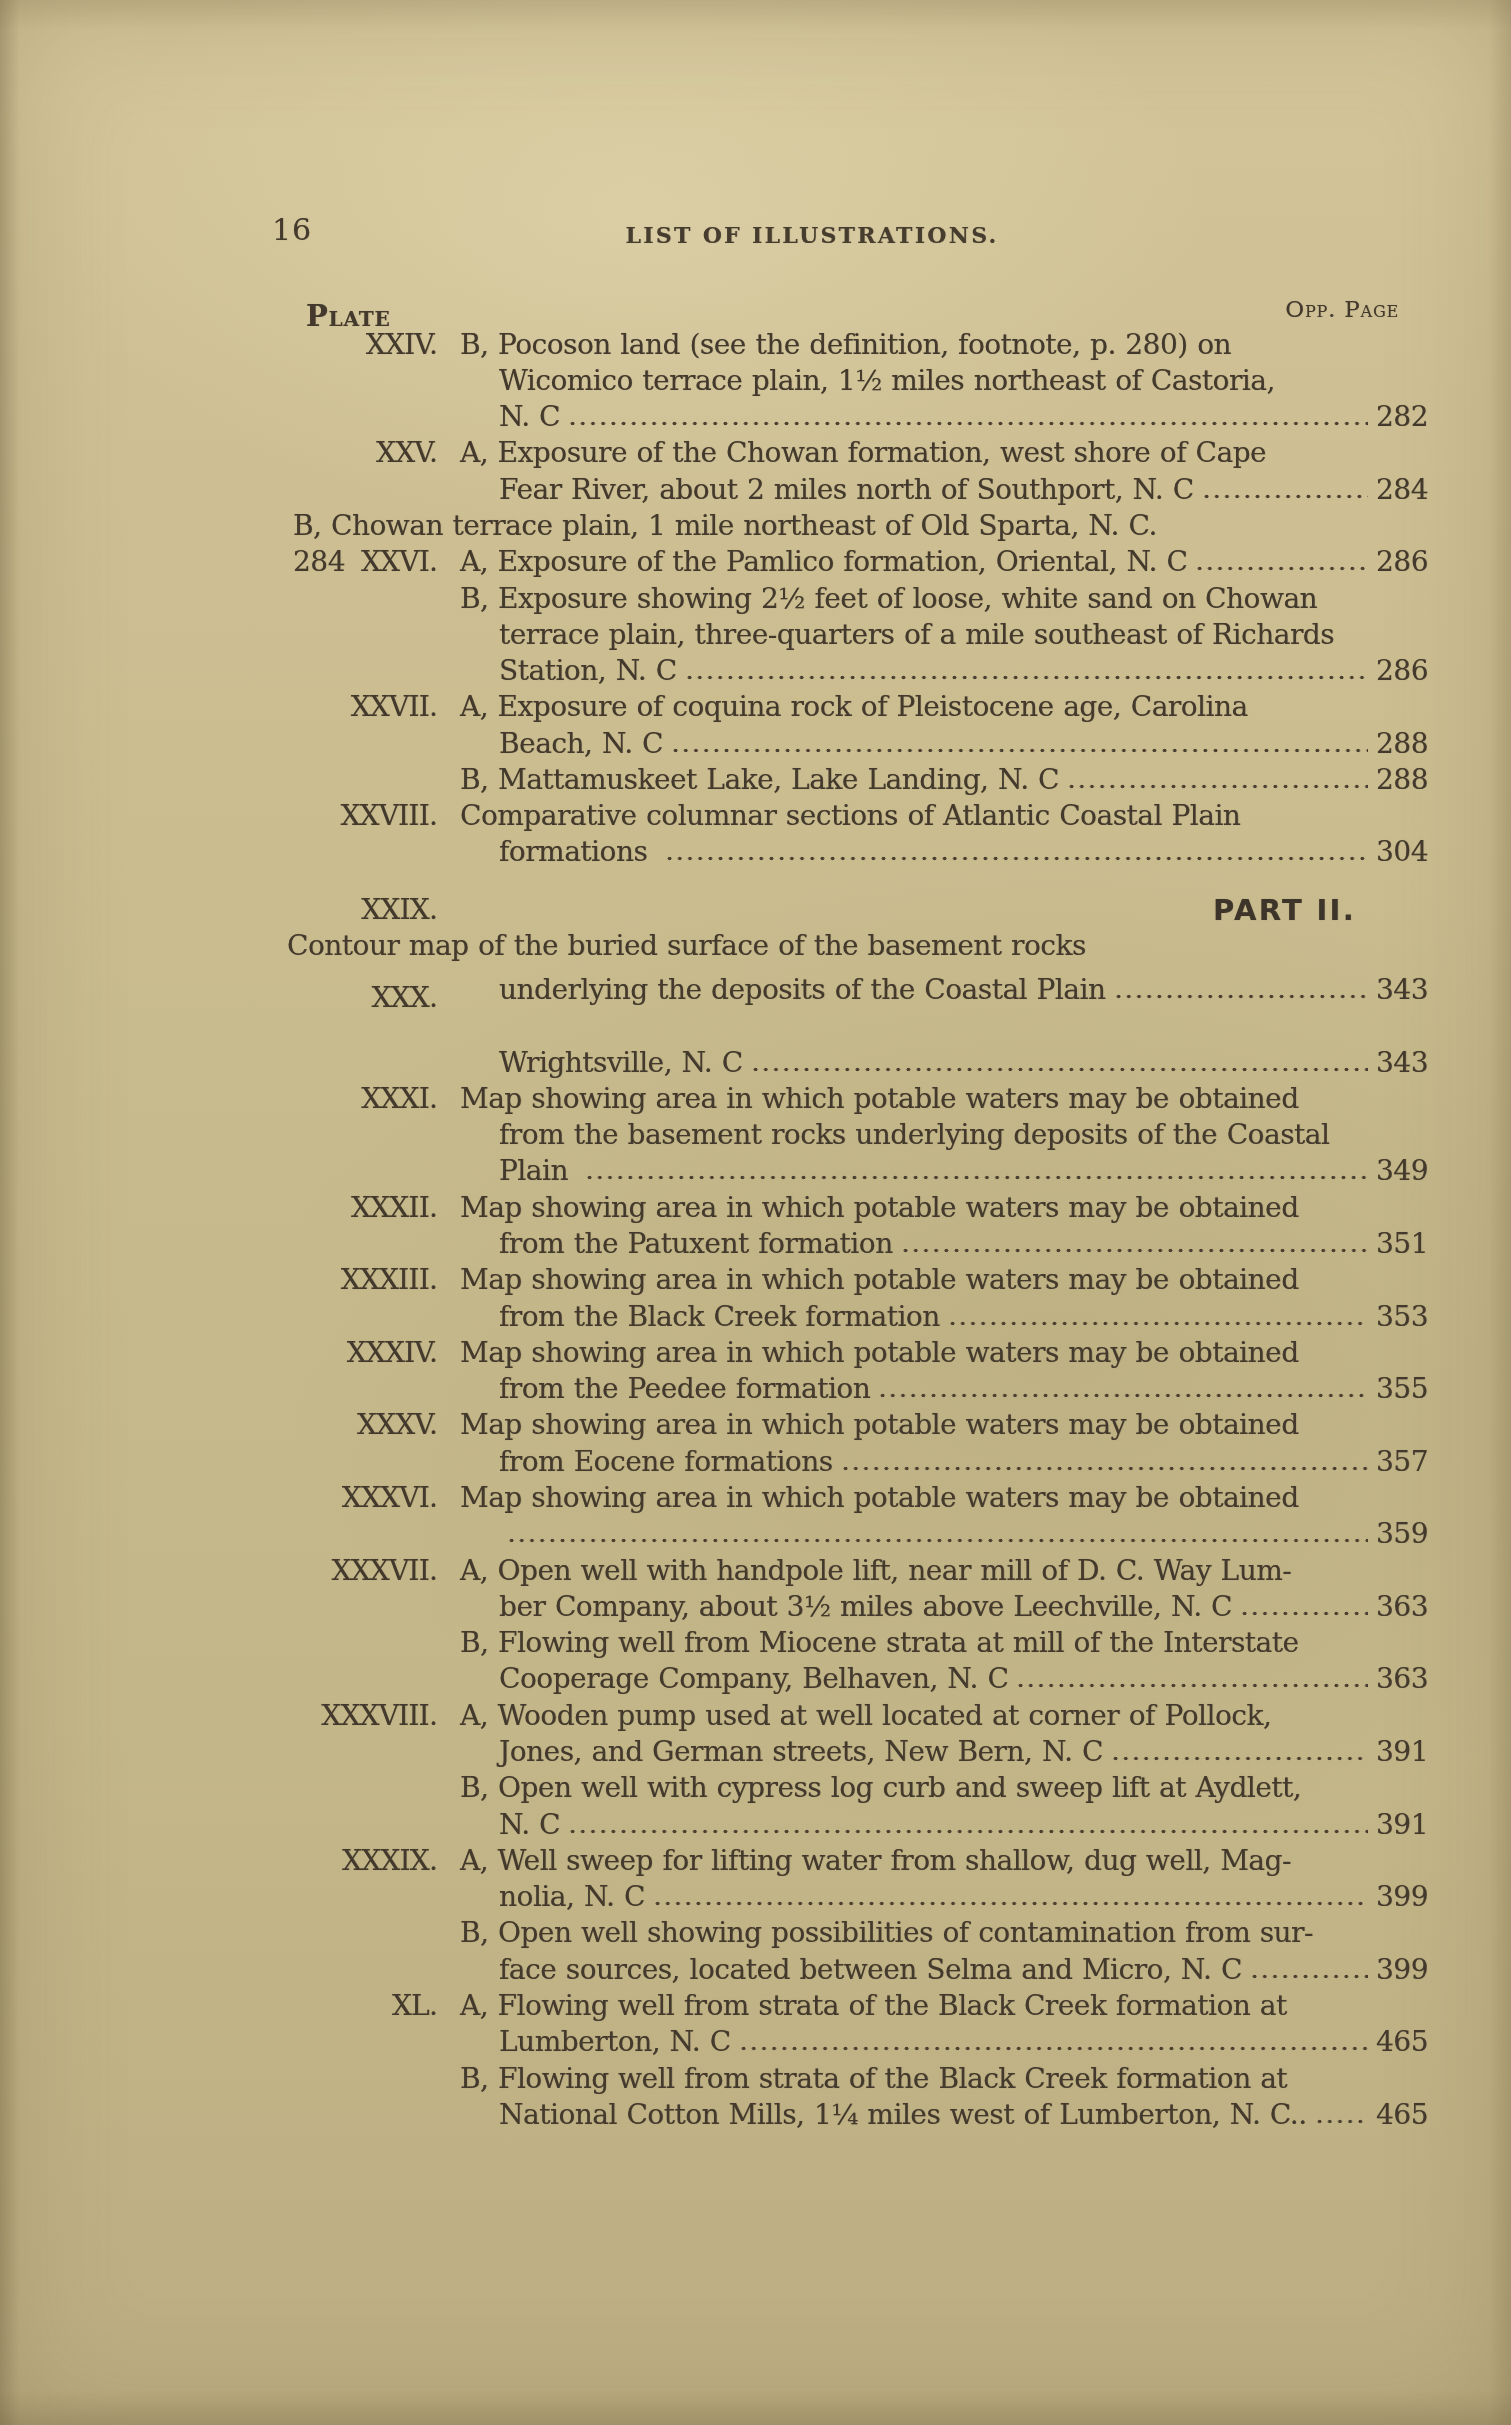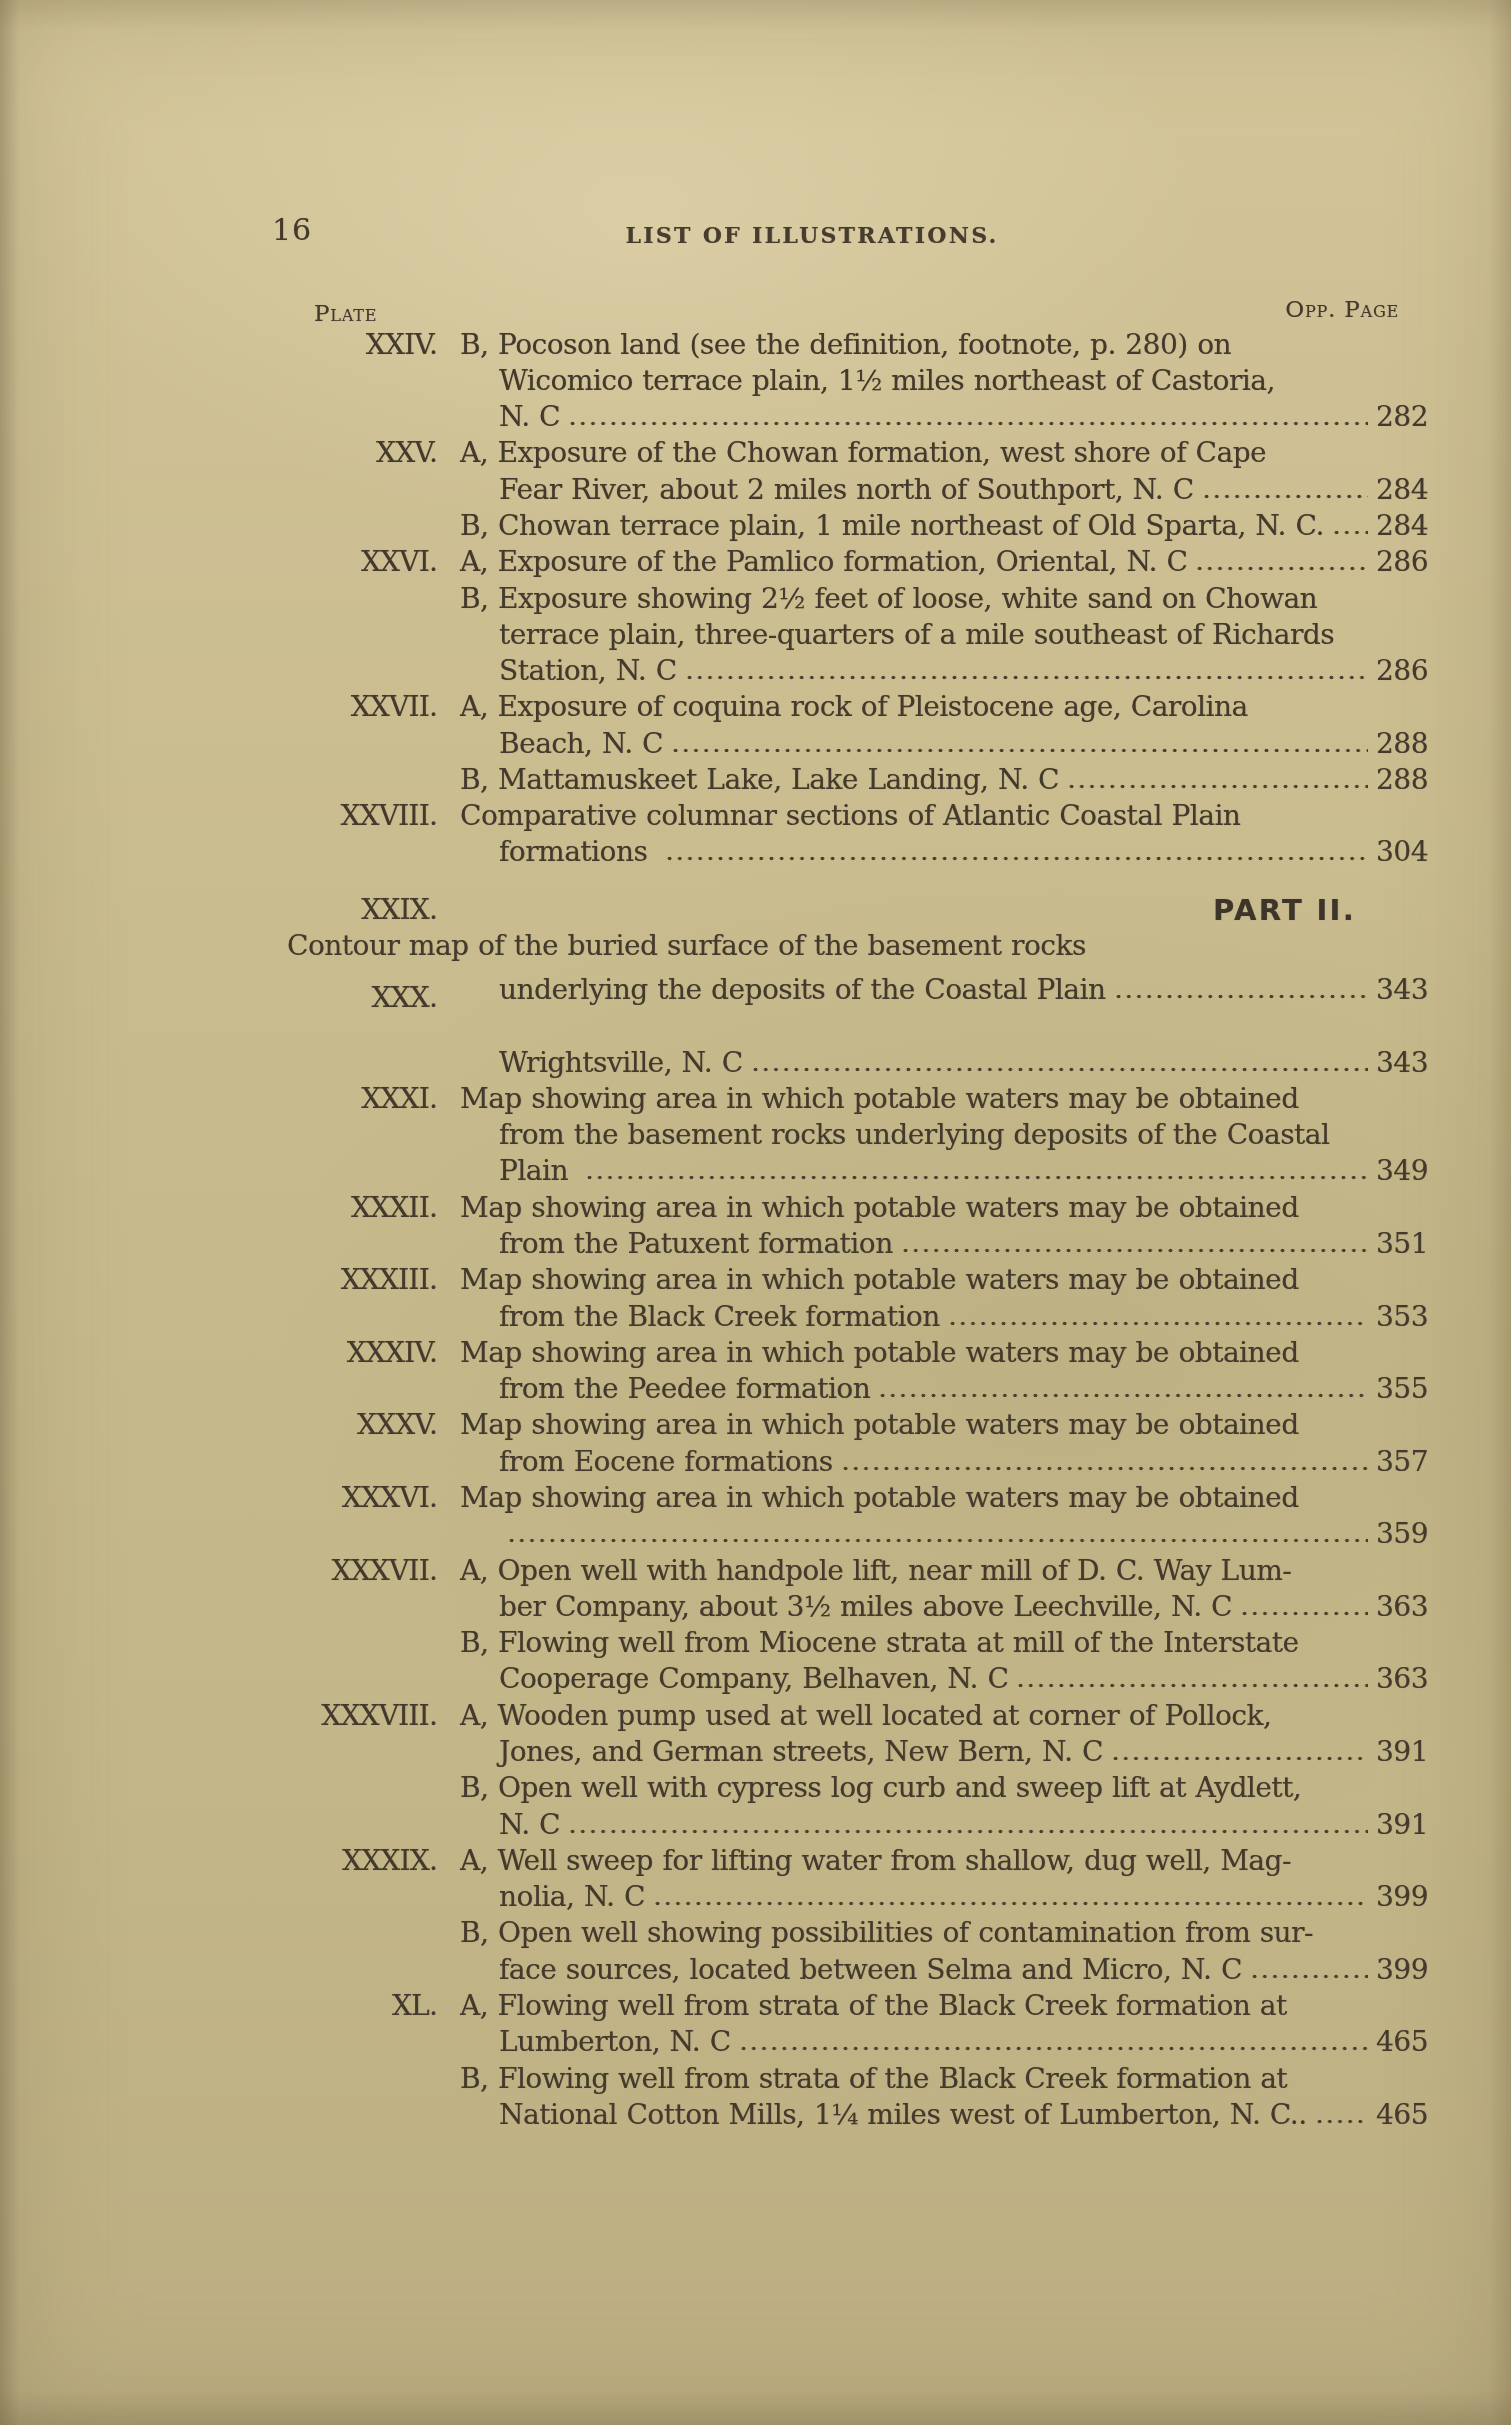--- a/index.html
+++ b/index.html
@@ -24,22 +24,22 @@
   .pageno{
     position:absolute; left:272px; top:215px;
     font-size:30px; line-height:1; letter-spacing:0.8px;
   }
   .running-head{
     position:absolute; left:283px; top:224px; width:1058px;
     text-align:center; font-size:22px; line-height:1;
     letter-spacing:2.3px; font-weight:bold; color:#473d2f;
   }
   .plate-label{
-    position:absolute; left:314px; top:302px;
-    font-variant-caps:small-caps; font-size:23px; line-height:1; letter-spacing:0.8px;
+    position:absolute; left:306px; top:302px;
+    font-variant-caps:small-caps; font-size:29px; line-height:1; letter-spacing:0.8px;font-weight:bold;
   }
   .opp-label{
     position:absolute; right:113px; top:298px;
     font-variant-caps:small-caps; font-size:23px; line-height:1; letter-spacing:0.8px;
   }
   .part-heading{
     position:absolute; left:283px; top:892px; width:1073px;
     text-align:right;
     font-family:"DejaVu Sans","Liberation Sans",sans-serif;
     font-weight:bold; font-size:29px; line-height:36px; letter-spacing:2.3px;
@@ -101,21 +101,21 @@
     <span class="txt">A, Exposure of the Chowan formation, west shore of Cape</span>
     
     
   </div>
       <div class="row cont" style="top: 472px;">
     <span class="num"></span>
     <span class="txt">Fear River, about 2 miles north of Southport, N. C</span>
     <span class="leader"></span>
     <span class="pg">284</span>
   </div>
-      <div class="row sub" style="top: 508px;">
+      <div class="row sub" style="top: 508px; flex-direction: column;">
     <span class="num"></span>
     <span class="txt">B, Chowan terrace plain, 1 mile northeast of Old Sparta, N. C.</span>
     <span class="leader"></span>
     <span class="pg">284</span>
   </div>
       <div class="row entry" style="top: 544px;">
     <span class="num">XXVI.</span>
     <span class="txt">A, Exposure of the Pamlico formation, Oriental, N. C</span>
     <span class="leader"></span>
     <span class="pg">286</span>

